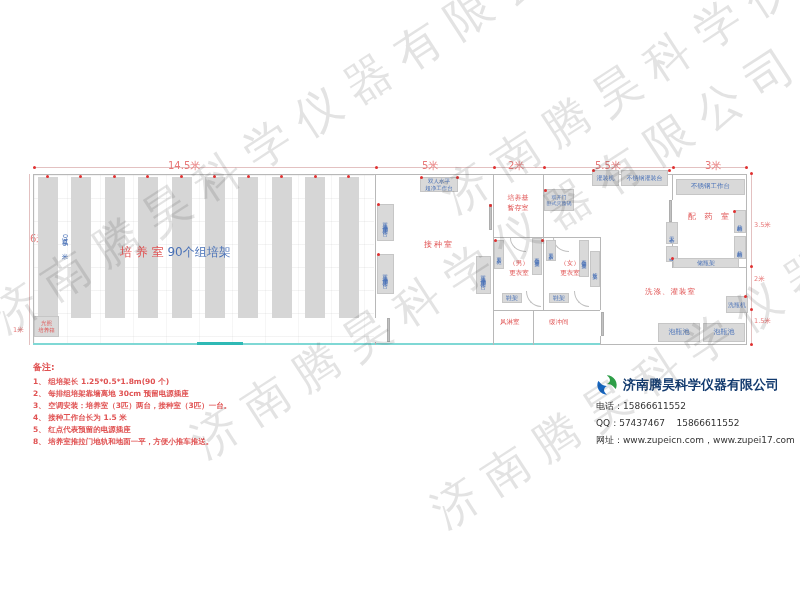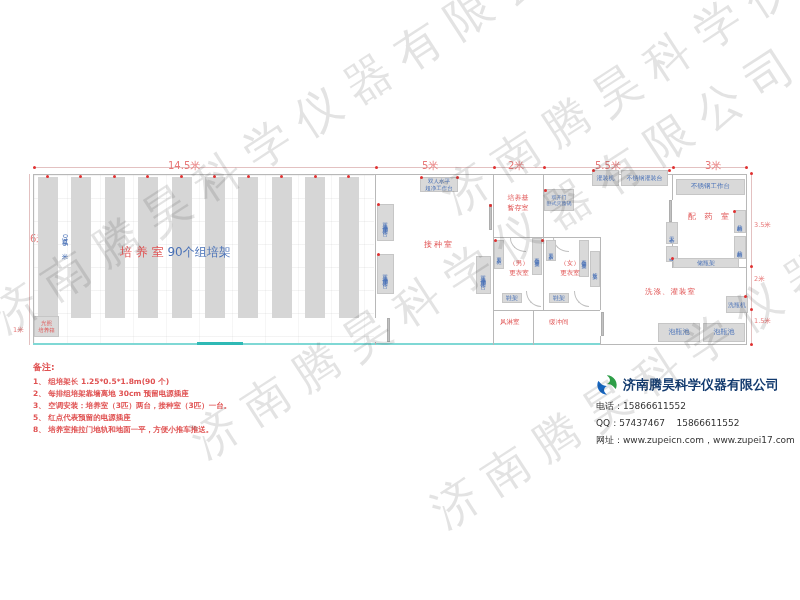--- a/index.html
+++ b/index.html
@@ -199,20 +199,21 @@
       <div class="dot" style="left: 750px; top: 308px;"></div>
       <div class="dot" style="left: 750px; top: 343px;"></div>
     </div>
 
   <div id="notes">
     <div class="ttl">备注:</div>
     <ol>
       <li>1、 组培架长 1.25*0.5*1.8m(90 个)</li>
       <li>2、 每排组培架靠墙离地 30cm 预留电源插座</li>
       <li>3、 空调安装：培养室（3匹）两台，接种室（3匹）一台。</li>
+      <li>4、 接种工作台长为 1.5 米</li>
       <li>5、 红点代表预留的电源插座</li>
       <li>8、 培养室推拉门地轨和地面一平，方便小推车推送。</li>
     </ol>
   </div>
 
   <div id="company">
     <div class="row1">
       <span style="display:inline-block;width:22px;height:22px;">
         <svg viewBox="0 0 24 24" width="22" height="22">
           <path d="M12 1.5a10.5 10.5 0 0 1 9.6 14.8c-2.2-1.4-3.4-5.3-9.6-5.3 4.2-2.2 4.4-6.2 0-9.5z" fill="#2e9e48"></path>

